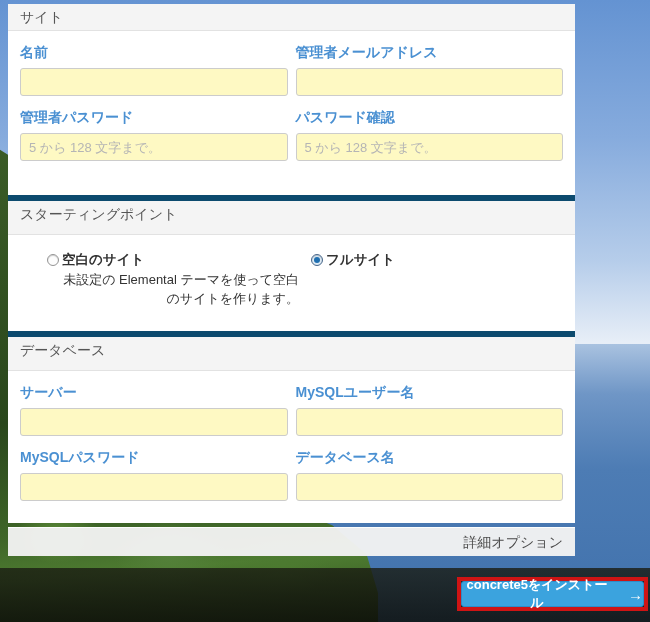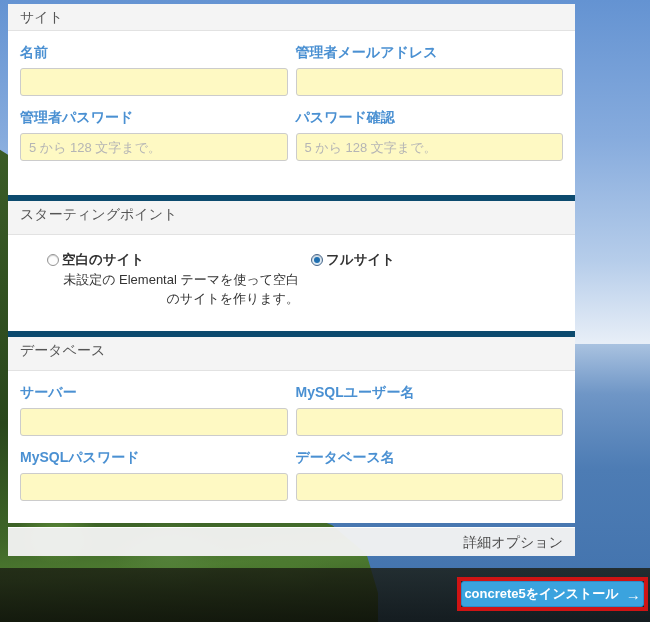--- a/index.html
+++ b/index.html
@@ -53,21 +53,21 @@
 
   
   .advanced-bar { position:absolute; left:8px; top:527px; width:567px; height:29px;
     background:rgba(243,243,243,0.96); border-top:1px solid rgba(255,255,255,0.9);
     line-height:28px; padding:0 12px; color:#4a4a4a; font-size:14px;text-align:right; }
 
   
   .annotation { position:absolute; top:577px; right:2px; width:191px; height:34px;
     border:4px solid #cf1414; }
   .install-btn { width:100%; height:100%; display:flex; align-items:center; justify-content:center;
-    gap:7px; background:#3ba3de; border:1px solid #2e8cc7; border-radius:3px;
+    gap:16px; background:#3ba3de; border:1px solid #2e8cc7; border-radius:3px;
     color:#fff; font-size:13px; font-weight:bold; cursor:pointer;
     font-family:"Liberation Sans","DejaVu Sans",sans-serif; }
   .arrow { font-size:15px; font-weight:bold; line-height:1; }
 </style>
 </head>
 <body>
 
 <div class="stage">
 
   <div class="bg-sky"></div>

